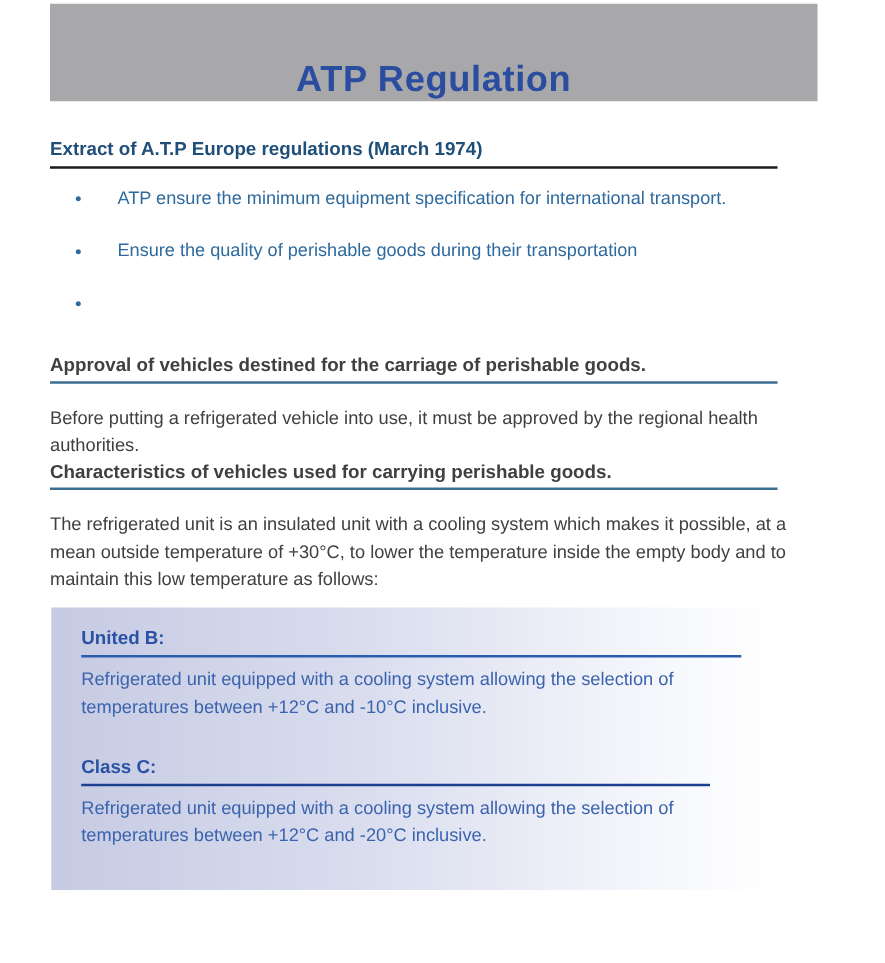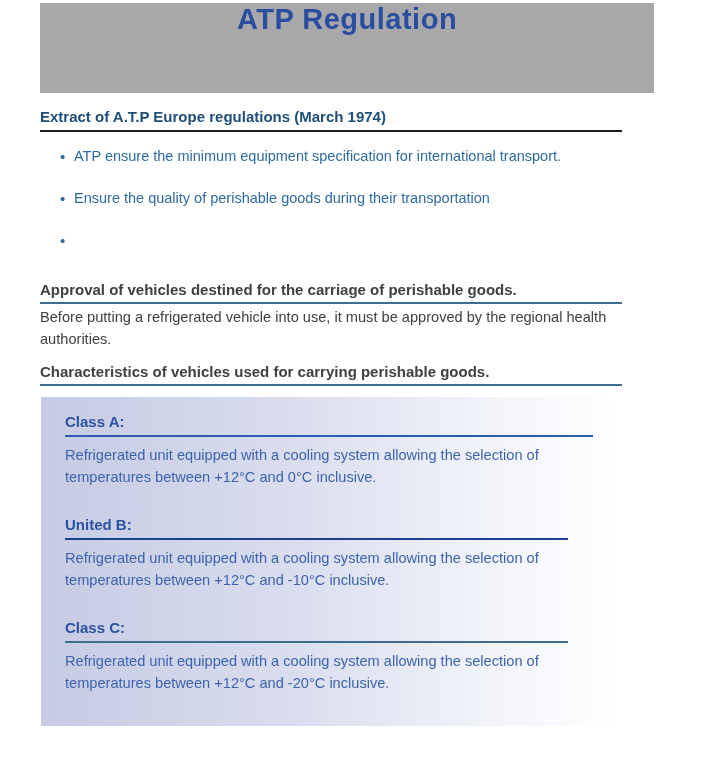--- a/index.html
+++ b/index.html
@@ -7,65 +7,65 @@
   body {
     width:708px; height:770px;
     font-family:"Liberation Sans", sans-serif;
     color:#404040;
     overflow:hidden;
   }
   .page { padding:3px 0 0 40px; }
 
   
   .banner {
-    width:614px; height:90px;
+    width:614px; height:78px;
     background:#a8a8aa;
-    display:flex; align-items:flex-start; justify-content:center;
+    display:flex; align-items:flex-end; justify-content:center;
   }
   .banner-title {
     font-size:29px; font-weight:bold; color:#2a4da0;
     letter-spacing:0.5px;
   }
 
   
   .extract-heading {
-    margin-top:15px;
+    margin-top:30px;
     width:582px;
     font-size:15px; font-weight:bold; color:#1f4e79;
     border-bottom:2px solid #1c1c1c;
     padding-bottom:5px;
   }
 
   
   .bullet-list { margin-top:17px; }
   .bullet-item {
     display:flex; align-items:flex-start;
     margin-bottom:27px;
     font-size:14.5px; color:#2e6a9e;
   }
   .bullet-dot {
     width:34px; padding-left:20px;
     font-size:15px; line-height:15px; color:#2e6a9e;
     flex-shrink:0;
   }
-  .bullet-text { line-height:15px; }
+  .bullet-text { line-height:15px;margin-left:20px; }
 
   
   .rule-heading {
     width:582px;
     font-size:15px; font-weight:bold; color:#404040;
     border-bottom:2px solid #3c6e91;
     padding-bottom:4px;
   }
   .h-approval { margin-top:33px; }
-  .h-characteristics { margin-top:13px; }
+  .h-characteristics { margin-top:1px; }
 
   .para {
     width:604px;
-    margin-top:2px;
+    margin-top:17px;
     font-size:14.6px; line-height:22px; color:#404040;
   }
 
   
   .class-box {
     margin-top:11px; margin-left:1px;
     width:627px;
     background:linear-gradient(to right, #c6cbe3 0%, #d9ddee 40%, #f2f4fa 72%, #ffffff 92%);
     padding:16px 0 4px 24px;
   }
@@ -106,26 +106,23 @@
     </div>
     <div class="bullet-item">
       <span class="bullet-dot">•</span>
     </div>
   </div>
 
   <div class="rule-heading h-approval">Approval of vehicles destined for the carriage of perishable goods.</div>
   <div class="para">Before putting a refrigerated vehicle into use, it must be approved by the regional health authorities.</div>
 
   <div class="rule-heading h-characteristics">Characteristics of vehicles used for carrying perishable goods.</div>
+  <div class="para">The refrigerated unit is an insulated unit with a cooling system which makes it possible, at a mean outside temperature of +30°C, to lower the temperature inside the empty body and to maintain this low temperature as follows:</div>
 
   <div class="class-box">
-    <div class="class-item">
-      <div class="class-label class-rule">Class A:</div>
-      <div class="class-desc">Refrigerated unit equipped with a cooling system allowing the selection of temperatures between +12°C and 0°C inclusive.</div>
-    </div>
     <div class="class-item">
       <div class="class-label class-rule">United B:</div>
       <div class="class-desc">Refrigerated unit equipped with a cooling system allowing the selection of temperatures between +12°C and -10°C inclusive.</div>
     </div>
     <div class="class-item">
       <div class="class-label class-rule">Class C:</div>
       <div class="class-desc">Refrigerated unit equipped with a cooling system allowing the selection of temperatures between +12°C and -20°C inclusive.</div>
     </div>
   </div>
 

